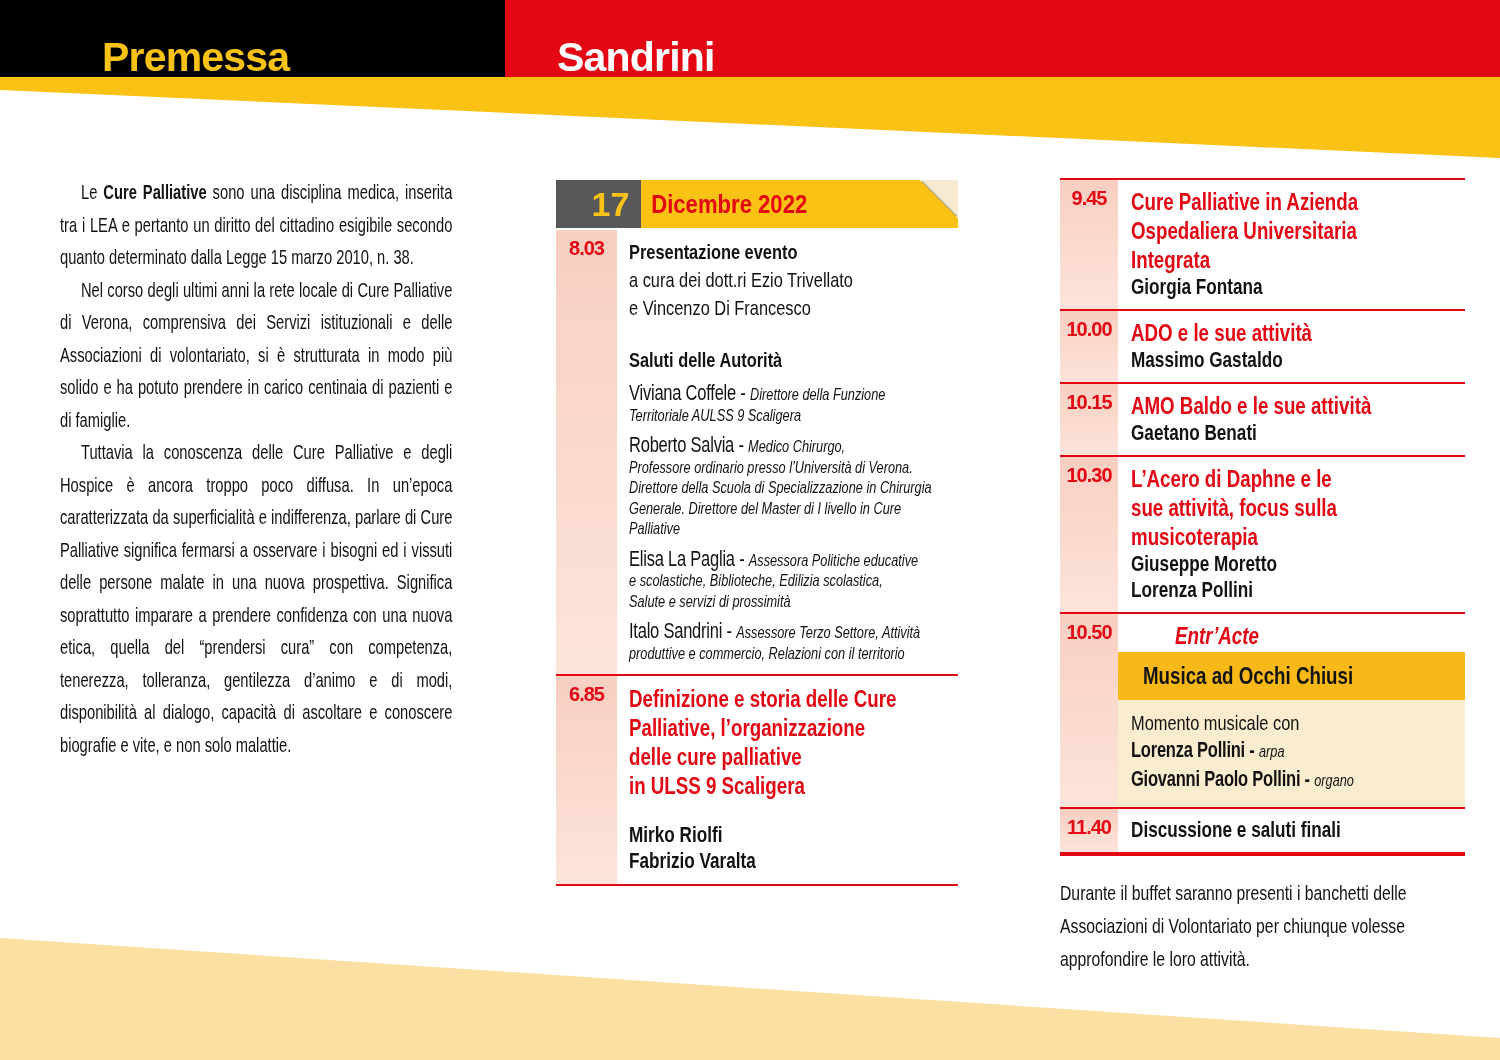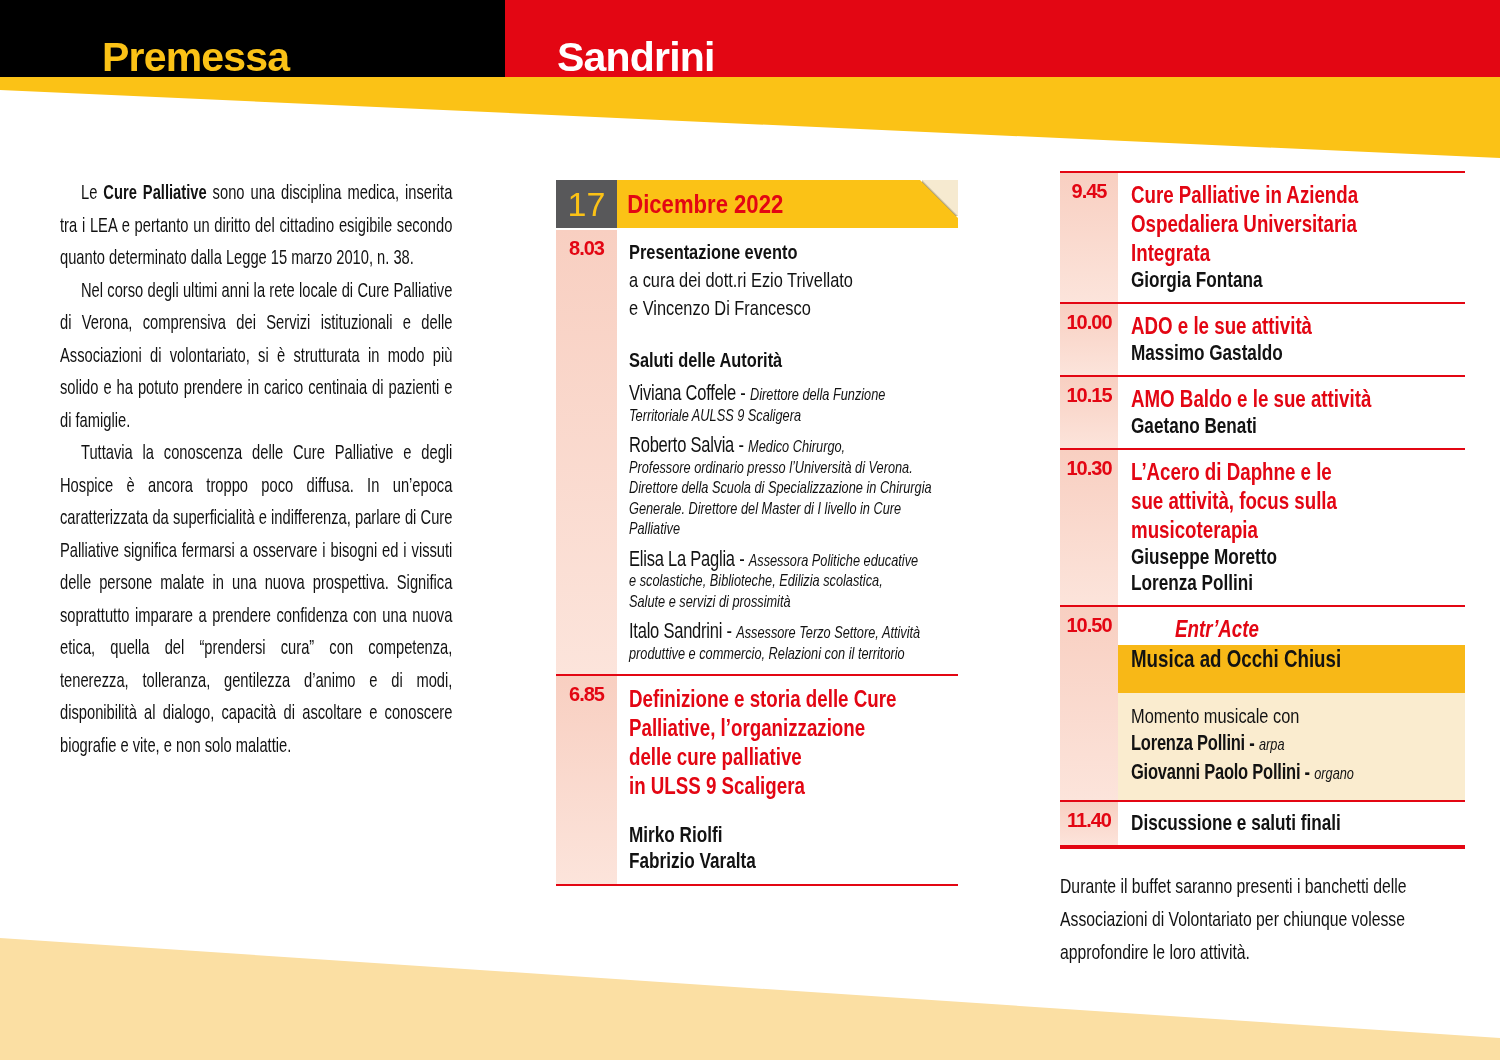--- a/index.html
+++ b/index.html
@@ -46,40 +46,40 @@
   .sp-name   { font-style:normal; font-size:22px; letter-spacing:-0.3px; }
   .s-title-red { font-size:24px; font-weight:bold; line-height:29px; color:var(--red,#E30613); }
   .s-speaker-bold { font-size:22px; font-weight:bold; line-height:26px; color:#121212; }
   .s-title-dark { font-size:22px; font-weight:bold; line-height:27px; color:#121212; }
   
   .col-mid { position:absolute; left:556px; top:180px; width:402px; }
   .col-mid .time-col { width:61px; }
   .date-header { display:flex; height:48px; }
   .day-box {
     width:61px; flex:none; background:var(--gray,#58585A); color:var(--yellow,#FBC216);
-    font-size:34px; font-weight:normal; display:flex; align-items:center; justify-content:center;
+    font-size:34px; font-weight:bold; display:flex; align-items:center; justify-content:center;padding-left:24px;
   }
   .month-bar { flex:1; position:relative; display:flex; align-items:center; }
   .month-bg  { position:absolute; inset:0; background:var(--yellow,#FBC216);
                clip-path:polygon(0 0,calc(100% - 38px) 0,100% 38px,100% 100%,0 100%); }
   .month-text { position:relative; z-index:1; padding-left:12px; font-size:26px; font-weight:bold;
                color:var(--red,#E30613); transform:scaleX(0.85); transform-origin:0 50%; white-space:nowrap; }
   .fold { position:absolute; top:0; right:0; width:36px; height:36px; z-index:1;
           background:linear-gradient(to top right, transparent 46%, rgba(115,95,35,0.55) 47.5%, var(--fold,#F6EAD0) 51%); }
   .first-session { margin-top:2px; }
   .mid-speakers { margin-top:22px; }
   
-  .col-right { position:absolute; left:1060px; top:171px; width:405px; }
+  .col-right { position:absolute; left:1060px; top:178px; width:405px; }
   .col-right .time-col { width:58px; }
   .col-right .content { padding:7px 0 9px 13px; }
   .content-flush { padding:7px 0 0 0 !important; }
   .entr-wrap { padding:0 0 2px 13px;margin-left:44px; }
   .entracte { font-size:24px; font-weight:bold; font-style:italic; color:var(--red,#E30613); line-height:29px; }
-  .music-box { background:var(--amber,#F8B817); height:48px; display:flex; align-items:flex-start;
-               padding-left:13px; font-size:24px; font-weight:bold; color:#121212; }
+  .music-box { background:var(--amber,#F8B817); height:48px; display:flex; align-items:center;
+               padding-left:25px; font-size:24px; font-weight:bold; color:#121212; }
   .music-box .cx { white-space:nowrap; }
   .music-cream { background:var(--cream,#FAECCF); padding:9px 0 13px 13px; }
   .cream-intro { font-size:21px; line-height:27px; color:#121212; }
   .performer { font-size:17px; font-style:italic; line-height:27px; color:#121212; }
   .perf-name { font-style:normal; font-weight:bold; font-size:22px; letter-spacing:-0.3px; }
   .note { margin-top:20px; font-size:21px; line-height:33px; color:#121212; white-space:pre-line;
           transform:scaleX(0.75); transform-origin:0 0; width:133.4%; }
 </style>
 </head>
 <body>

